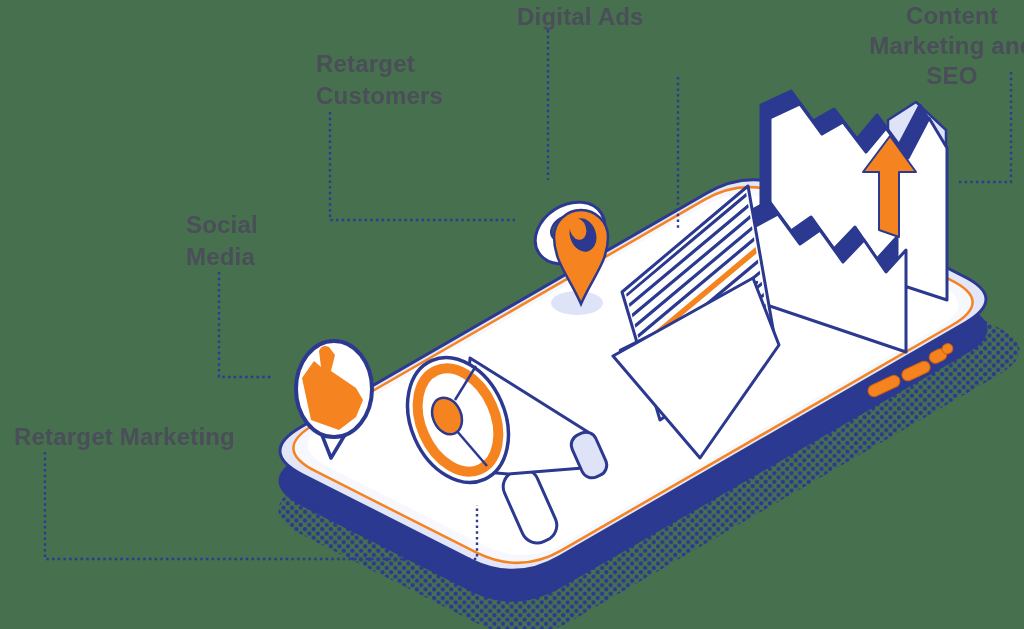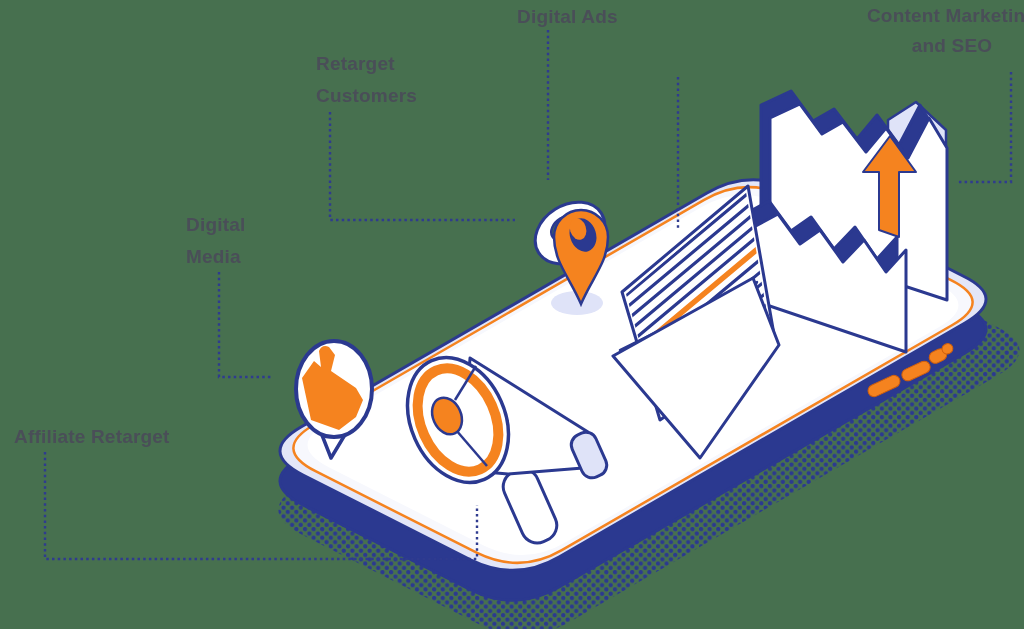--- a/index.html
+++ b/index.html
@@ -1,19 +1,19 @@
 <!DOCTYPE html>
 <html><head>
 <meta charset="utf-8">
 <style>
   html,body{margin:0;padding:0;background:#47704f;}
   .stage{position:relative;width:1024px;height:629px;overflow:hidden;background:#47704f;
          font-family:"Liberation Sans", sans-serif;}
   .stage svg{position:absolute;left:0;top:0;}
-  .label{position:absolute;font-weight:bold;font-size:19px;line-height:31px;
+  .label{position:absolute;font-weight:bold;font-size:24px;line-height:31px;
          color:#4a4e58;letter-spacing:.2px;}
   .nowrap{white-space:nowrap;}
   .l-digital{left:517px;top:1px;width:130px;}
   .l-retarget{left:271px;top:48px;width:112px;line-height:32px;margin-left:45px;}
   .l-email{left:600px;top:39px;width:170px;}
   .l-content{left:860px;top:1px;width:184px;text-align:center;line-height:30px;}
   .l-social{left:186px;top:209px;width:72px;line-height:32px;}
   .l-affiliate{left:14px;top:421px;width:210px;}
 </style>
 </head>
@@ -111,16 +111,16 @@
       <path d="M678,77 V228"></path>
       <path d="M1011,72 V182 H958"></path>
       <path d="M219,272 V377 H272"></path>
       <path d="M45,452 V559 H477 V505"></path>
     </g>
   </svg>
 
   <div class="label l-digital nowrap">Digital Ads</div>
   <div class="label l-retarget">Retarget Customers</div>
   <div class="label l-content">Content Marketing and SEO</div>
-  <div class="label l-social">Digital Media</div>
-  <div class="label l-affiliate nowrap">Affiliate Retarget</div>
+  <div class="label l-social">Social Media</div>
+  <div class="label l-affiliate nowrap">Retarget Marketing</div>
 
 </div>
 
 </body></html>

